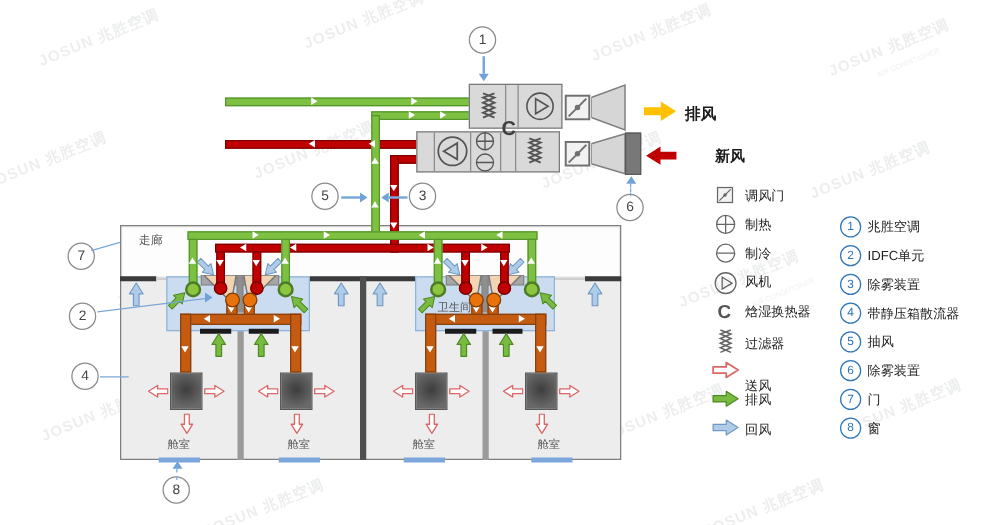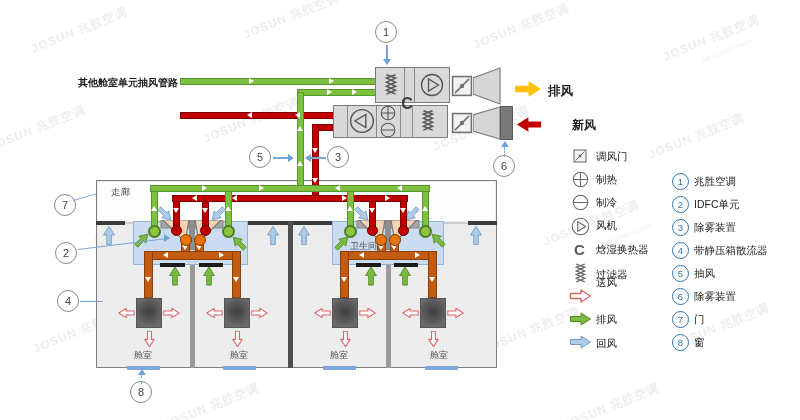--- a/index.html
+++ b/index.html
@@ -346,21 +346,20 @@
 <div class="a" style="left:500px;top:106px;width:13px;height:34px;background:#787878;border:1px solid #5a5a5a;box-sizing:border-box"></div>
 <svg class="a" style="left:512px;top:80px" width="32" height="18">
       <use href="#sym-arrow" fill="#FFC000"></use>
     </svg>
 <span class="lbl" style="left:548px;top:83px;font-size:12.5px">排风</span>
 <svg class="a" style="left:514px;top:116px;transform:rotate(180deg)" width="30" height="17">
       <use href="#sym-arrow" fill="#C00000"></use>
     </svg>
 <span class="lbl" style="left:572px;top:117px;font-size:12px">新风</span>
 
-<div class="lbl" style="left:78px;top:76px;width:100px;text-align:right">其他舱室单元抽风管路</div>
 
 <div class="co" style="left:375px;top:21px">
       <span>1</span>
     </div>
 <div class="cline" style="left:386.3px;top:45px;width:1.4px;height:14px"></div>
 <div class="bcd" style="left:383px;top:59px"></div>
 
 <div class="co" style="left:249px;top:146px">
       <span>5</span>
     </div>
@@ -419,21 +418,21 @@
 <span class="leg-lbl" style="left:596px;top:219px">风机</span>
 <span class="a" style="left:574px;top:241px;font-size:15px;font-weight:bold;color:#555">C</span>
 <span class="leg-lbl" style="left:596px;top:243px">焓湿换热器</span>
 <svg class="a" style="left:573px;top:263px" width="15" height="21">
       <use href="#sym-filter" stroke="#666" stroke-width="1.2"></use>
     </svg>
 <span class="leg-lbl" style="left:596px;top:268px">过滤器</span>
 <svg class="a" style="left:569px;top:289px" width="23" height="14">
       <use href="#sym-arrow" fill="#fff" stroke="#DD6666" stroke-width="1.4"></use>
     </svg>
-<span class="leg-lbl" style="left:596px;top:276px">送风</span>
+<span class="leg-lbl" style="left:596px;top:302px">送风</span>
 <svg class="a" style="left:569px;top:312px" width="23" height="14">
       <use href="#sym-arrow" fill="#79BA43" stroke="#4e8a1f" stroke-width="1"></use>
     </svg>
 <span class="leg-lbl" style="left:596px;top:313px">排风</span>
 <svg class="a" style="left:569px;top:335px" width="23" height="14">
       <use href="#sym-arrow" fill="#AECBE8" stroke="#7199c4" stroke-width="1"></use>
     </svg>
 <span class="leg-lbl" style="left:596px;top:337px">回风</span>
 
 <div class="ncirc" style="left:672px;top:173px">

